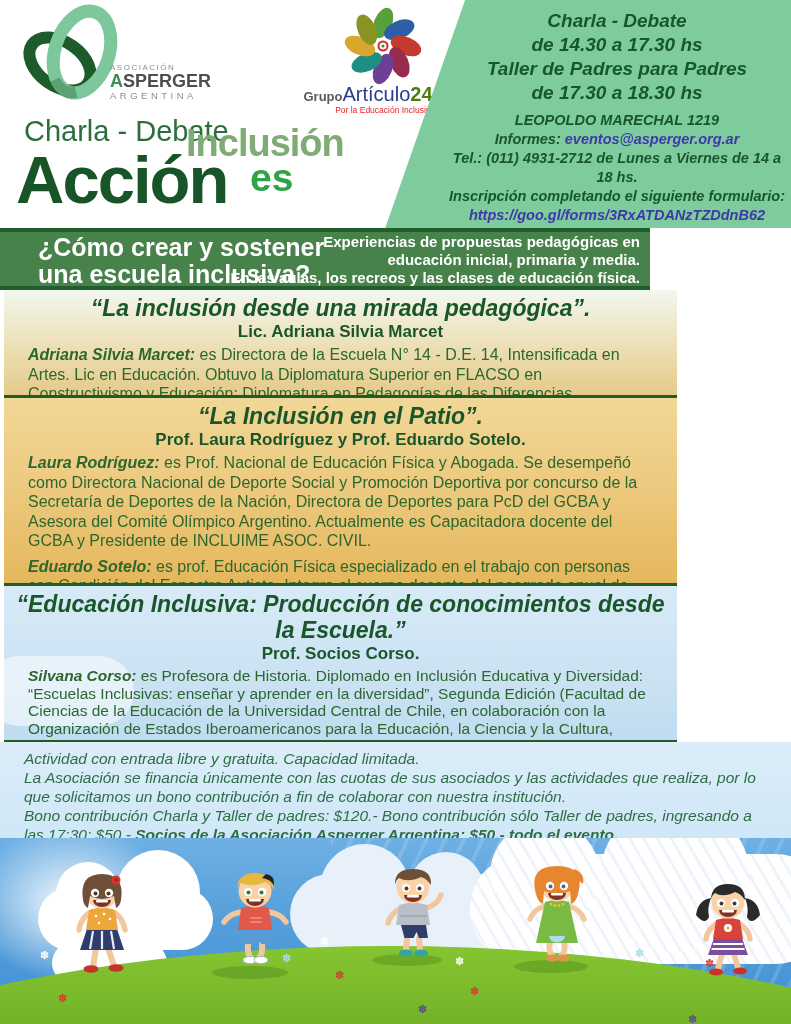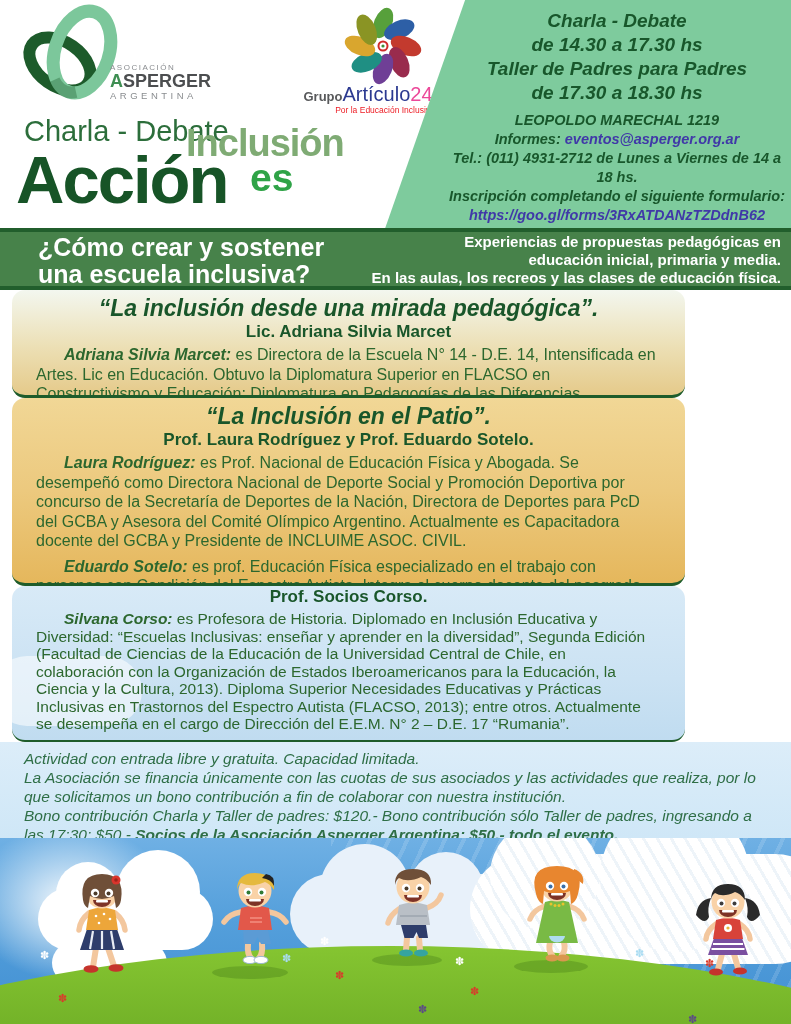--- a/index.html
+++ b/index.html
@@ -15,52 +15,52 @@
   .org .l2{font-size:18px;font-weight:bold;color:#4c4e50;}
   .org .l2 .ga{color:#3e8e52;}
   .org .l3{font-size:9.5px;letter-spacing:3.5px;color:#8a8d90;}
   .date{position:absolute;left:163px;top:12px;width:185px;text-align:center;
     font-weight:bold;font-size:26px;line-height:28px;}
   .date .dk{color:#0c6b37;} .date .lt{color:#3cb54a;}
   .a24pin{position:absolute;left:333px;top:4px;}
   .a24word{position:absolute;left:288px;top:84px;width:160px;text-align:center;line-height:1;}
   .a24word .g{font-size:13px;font-weight:bold;color:#58595b;}
   .a24word .a{font-size:20px;font-weight:normal;color:#2b3990;}
-  .a24word .n{font-size:20px;font-weight:normal;color:#ec4899;}
+  .a24word .n{font-size:20px;font-weight:bold;color:#4d7c0f;}
   .a24word .tag{font-size:8.5px;color:#ed1c24;margin-top:2px;padding-left:34px;}
 
   .panel{position:absolute;left:0;top:0;width:791px;height:228px;background:#7ecb9d;
     clip-path:polygon(58.8% 0,100% 0,100% 100%,48.7% 100%);}
   .panel-in{position:absolute;top:9px;right:5px;width:338px;text-align:center;}
   .ev{font-style:italic;font-weight:bold;font-size:19px;line-height:24px;color:#18572b;}
   .addr{font-style:italic;font-weight:bold;font-size:14.5px;line-height:19px;color:#18572b;}
   .lnk{color:#4038a8;text-decoration:none;cursor:pointer;}
   .gap6{height:6px;}
 
   .kicker{position:absolute;left:24px;top:115px;font-size:29px;font-weight:500;color:#2c6e3b;}
   .t-inclusion{position:absolute;left:186px;top:122px;font-size:38px;font-weight:bold;color:#7fab74;letter-spacing:-1px;}
   .t-accion{position:absolute;left:16px;top:141px;font-size:67px;font-weight:bold;color:#175427;letter-spacing:-2px;}
   .t-es{position:absolute;left:250px;top:156px;font-size:39px;font-weight:bold;color:#2fa347;}
 
   
-  .band{position:absolute;left:0;top:228px;width:791px;height:62px;background:#47824a;
+  .band{position:absolute;left:0;top:228px;width:650px;height:62px;background:#47824a;
     border-top:4px solid #215e2c;border-bottom:4px solid #215e2c;}
   .q{position:absolute;left:38px;top:2px;color:#fff;font-weight:bold;font-size:25px;line-height:27px;}
   .exp{position:absolute;right:10px;top:1px;color:#fff;font-weight:bold;font-size:15px;line-height:18px;text-align:right;}
 
   
-  .s{position:absolute;left:12px;width:673px;overflow:hidden;border-bottom:3px solid #1e5c2b;border-radius:13px;}
+  .s{position:absolute;left:4px;width:673px;overflow:hidden;border-bottom:3px solid #1e5c2b;}
   .s1{top:290px;height:108px;background:linear-gradient(180deg,#f3f7ef 0%,#ecdfb4 55%,#e5ca8a 100%);}
   .s2{top:398px;height:188px;background:linear-gradient(180deg,#f1d796 0%,#ecc97e 50%,#e5b75c 100%);}
   .s3{top:586px;height:156px;background:linear-gradient(180deg,#d8eaf7 0%,#cbe2f3 60%,#c0dcf0 100%);border-bottom-width:2px;}
   .s h2{margin:5px 12px 0;text-align:center;font-style:italic;font-size:23px;line-height:26px;color:#19562a;}
   .s h3{margin:1px 0 0;text-align:center;font-size:17px;font-weight:bold;color:#19562a;}
   .s p{margin:3px 24px 0;font-size:16px;line-height:19.5px;color:#2c672e;}
   .s3 p{font-size:15.5px;line-height:17.5px;margin:3px 28px 0 24px;}
-  .nm{font-weight:bold;font-style:italic;margin-left:28px;}
+  .nm{font-weight:bold;font-style:italic;}
   .cloudlet{position:absolute;left:-20px;top:70px;width:150px;height:70px;background:rgba(255,255,255,.55);border-radius:50px;}
 
   
   .notes{position:absolute;left:0;top:742px;width:791px;height:96px;
     background:linear-gradient(180deg,#dcedf9,#cfe7f7);
     font-style:italic;color:#2e6e46;font-size:15.5px;line-height:19px;padding:7px 20px 0 24px;}
   .notes strong{font-style:italic;}
 
   
   .scene{position:absolute;left:0;top:838px;width:791px;height:186px;overflow:hidden;
@@ -184,20 +184,21 @@
 
   <section class="s s2">
     <h2>“La Inclusión en el Patio”.</h2>
     <h3>Prof. Laura Rodríguez y Prof. Eduardo Sotelo.</h3>
     <p><span class="nm">Laura Rodríguez:</span><span> es Prof. Nacional de Educación Física y Abogada. Se desempeñó como Directora Nacional de Deporte Social y Promoción Deportiva por concurso de la Secretaría de Deportes de la Nación, Directora de Deportes para PcD del GCBA y Asesora del Comité Olímpico Argentino. Actualmente es Capacitadora docente del GCBA y Presidente de INCLUIME ASOC. CIVIL.</span></p>
     <p style="margin-top:6px;"><span class="nm">Eduardo Sotelo:</span><span> es prof. Educación Física especializado en el trabajo con personas con Condición del Espectro Autista. Integra el cuerpo docente del posgrado anual de autismo y trastornos del Neuro desarrollo de la Universidad Favaloro. Director y creador del proyecto “Aprendiendo a jugar”.</span></p>
   </section>
 
   <section class="s s3">
     <div class="cloudlet"></div>
+    <h2 style="position:relative;">“Educación Inclusiva: Producción de conocimientos desde la Escuela.”</h2>
     <h3 style="position:relative;">Prof. Socios Corso.</h3>
     <p style="position:relative;"><span class="nm">Silvana Corso:</span><span> es Profesora de Historia. Diplomado en Inclusión Educativa y Diversidad: “Escuelas Inclusivas: enseñar y aprender en la diversidad”, Segunda Edición (Facultad de Ciencias de la Educación de la Universidad Central de Chile, en colaboración con la Organización de Estados Iberoamericanos para la Educación, la Ciencia y la Cultura, 2013). Diploma Superior Necesidades Educativas y Prácticas Inclusivas en Trastornos del Espectro Autista (FLACSO, 2013); entre otros. Actualmente se desempeña en el cargo de Dirección del E.E.M. N° 2 – D.E. 17 “Rumania”.</span></p>
   </section>
 
   <div class="notes">
     <div>Actividad con entrada libre y gratuita. Capacidad limitada.</div>
     <div>La Asociación se financia únicamente con las cuotas de sus asociados y las actividades que realiza, por lo que solicitamos un bono contribución a fin de colaborar con nuestra institución.</div>
     <div><span>Bono contribución Charla y Taller de padres: $120.- Bono contribución sólo Taller de padres, ingresando a las 17:30: $50.- </span><strong>Socios de la Asociación Asperger Argentina: $50.- todo el evento.</strong></div>
   </div>
 

